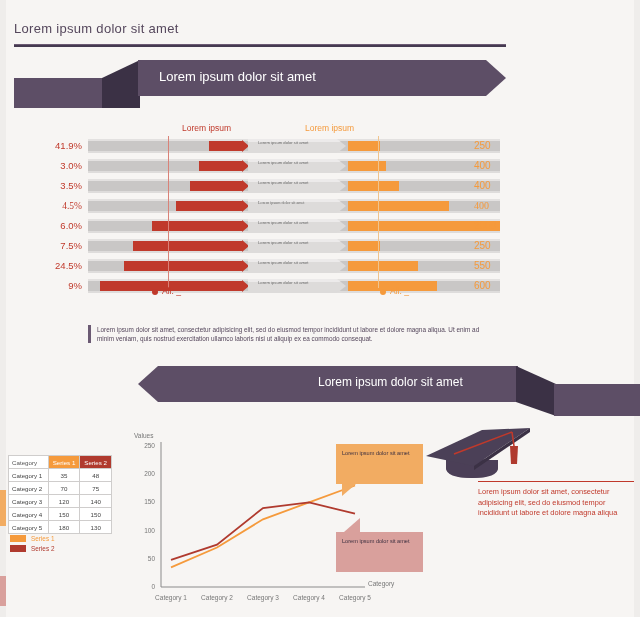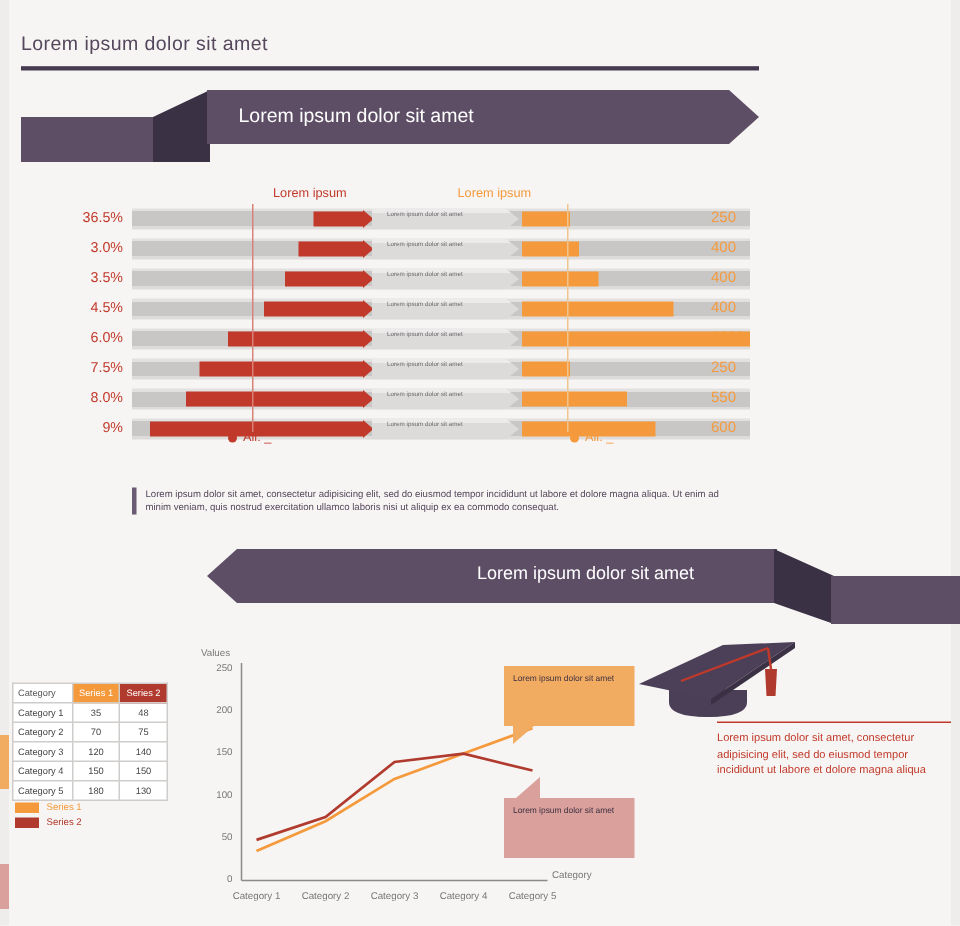--- a/index.html
+++ b/index.html
@@ -185,21 +185,21 @@
     <div class="b1-body"></div>
     <div class="b1-label">Lorem ipsum dolor sit amet</div>
   </div>
 
   <div class="tornado">
     <div class="t-head left">Lorem ipsum</div>
     <div class="t-head right">Lorem ipsum</div>
     <div id="tornado-rows">
         <div class="t-row" style="top: 18px;">
           <div class="t-track"></div>
-          <div class="t-pct">36.5%</div>
+          <div class="t-pct">41.9%</div>
           <div class="bar-red" style="left: 208.867px; width: 33.1333px;"></div>
           <div class="mid-band">
             <span>Lorem ipsum dolor sit amet</span>
           </div>
           <div class="bar-org" style="left: 348px; width: 31.6667px;"></div>
           <div class="t-val">250</div>
         </div>
         <div class="t-row" style="top: 38px;">
           <div class="t-track"></div>
           <div class="t-pct">3.0%</div>
@@ -213,21 +213,21 @@
         <div class="t-row" style="top: 58px;">
           <div class="t-track"></div>
           <div class="t-pct">3.5%</div>
           <div class="bar-red" style="left: 189.933px; width: 52.0667px;"></div>
           <div class="mid-band">
             <span>Lorem ipsum dolor sit amet</span>
           </div>
           <div class="bar-org" style="left: 348px; width: 50.6667px;"></div>
           <div class="t-val">400</div>
         </div>
-        <div class="t-row" style="top: 78px;">
+        <div class="t-row" style="top: 78px; font-family: Liberation Serif, serif;">
           <div class="t-track"></div>
           <div class="t-pct">4.5%</div>
           <div class="bar-red" style="left: 175.733px; width: 66.2667px;"></div>
           <div class="mid-band">
             <span>Lorem ipsum dolor sit amet</span>
           </div>
           <div class="bar-org" style="left: 348px; width: 101.333px;"></div>
           <div class="t-val">400</div>
         </div>
         <div class="t-row" style="top: 98px; padding-left: 20px;">
@@ -245,21 +245,21 @@
           <div class="t-pct">7.5%</div>
           <div class="bar-red" style="left: 133.133px; width: 108.867px;"></div>
           <div class="mid-band">
             <span>Lorem ipsum dolor sit amet</span>
           </div>
           <div class="bar-org" style="left: 348px; width: 31.6667px;"></div>
           <div class="t-val">250</div>
         </div>
         <div class="t-row" style="top: 138px;">
           <div class="t-track"></div>
-          <div class="t-pct">8.0%</div>
+          <div class="t-pct">24.5%</div>
           <div class="bar-red" style="left: 123.667px; width: 118.333px;"></div>
           <div class="mid-band">
             <span>Lorem ipsum dolor sit amet</span>
           </div>
           <div class="bar-org" style="left: 348px; width: 69.6667px;"></div>
           <div class="t-val">550</div>
         </div>
         <div class="t-row" style="top: 158px;">
           <div class="t-track"></div>
           <div class="t-pct">9%</div>

